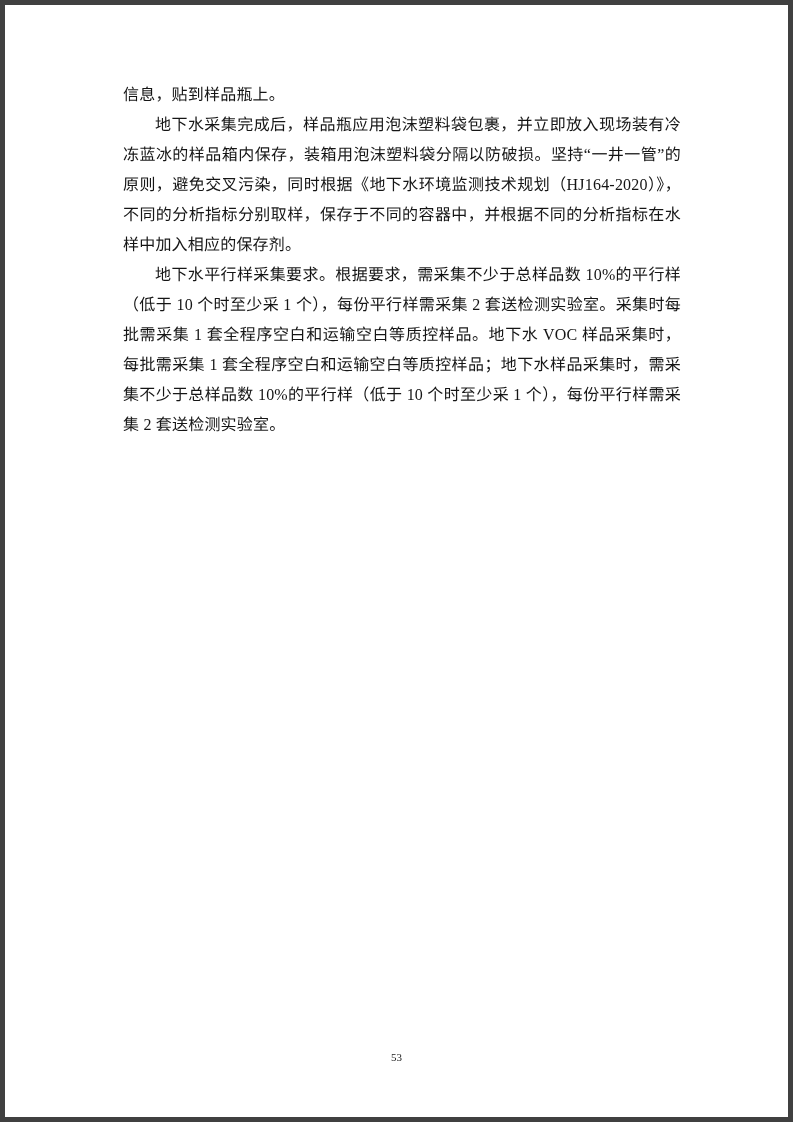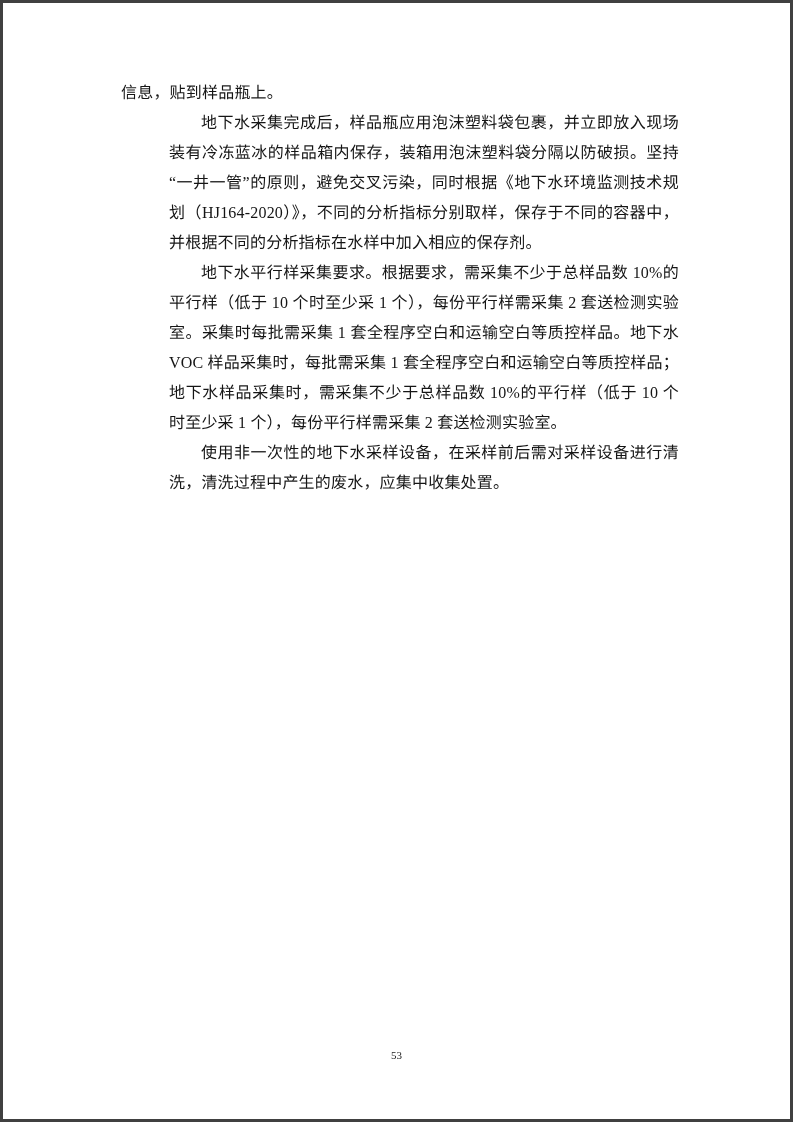--- a/index.html
+++ b/index.html
@@ -7,21 +7,21 @@
     margin: 0;
     padding: 0;
     background: #ffffff;
   }
   .page {
     position: relative;
     width: 793px;
     height: 1122px;
     margin: 0;
     background: #ffffff;
-    border: 3px solid #404040;
+    border: 5px solid #404040;
     box-sizing: border-box;
     font-family: "Liberation Serif", "DejaVu Serif", serif;
     color: #151515;
     overflow: hidden;
   }
   .content {
     position: absolute;
     left: 118px;
     top: 75px;
     width: 558px;
@@ -30,21 +30,20 @@
     margin: 0;
     font-size: 16px;
     line-height: 30px;
     text-align: justify;
     text-justify: inter-ideograph;
     letter-spacing: 0.2px;
     word-break: break-all;
   }
   .content p.indent {
     text-indent: 2em;
-    margin-left: 48px;
   }
   .footer {
     position: absolute;
     left: 0;
     top: 1042px;
     width: 100%;
     text-align: center;
   }
   .page-number {
     font-size: 11px;
@@ -53,19 +52,18 @@
   }
 </style>
 </head>
 <body>
 
 <div class="page">
   <div class="content">
     <p>信息，贴到样品瓶上。</p>
     <p class="indent">地下水采集完成后，样品瓶应用泡沫塑料袋包裹，并立即放入现场装有冷冻蓝冰的样品箱内保存，装箱用泡沫塑料袋分隔以防破损。坚持“一井一管”的原则，避免交叉污染，同时根据《地下水环境监测技术规划（HJ164-2020）》，不同的分析指标分别取样，保存于不同的容器中，并根据不同的分析指标在水样中加入相应的保存剂。</p>
     <p class="indent">地下水平行样采集要求。根据要求，需采集不少于总样品数 10%的平行样（低于 10 个时至少采 1 个），每份平行样需采集 2 套送检测实验室。采集时每批需采集 1 套全程序空白和运输空白等质控样品。地下水 VOC 样品采集时，每批需采集 1 套全程序空白和运输空白等质控样品；地下水样品采集时，需采集不少于总样品数 10%的平行样（低于 10 个时至少采 1 个），每份平行样需采集 2 套送检测实验室。</p>
-    <p class="indent">使用非一次性的地下水采样设备，在采样前后需对采样设备进行清洗，清洗过程中产生的废水，应集中收集处置。</p>
   </div>
 
   <div class="footer">
     <span class="page-number">53</span>
   </div>
 </div>
 
 </body></html>

